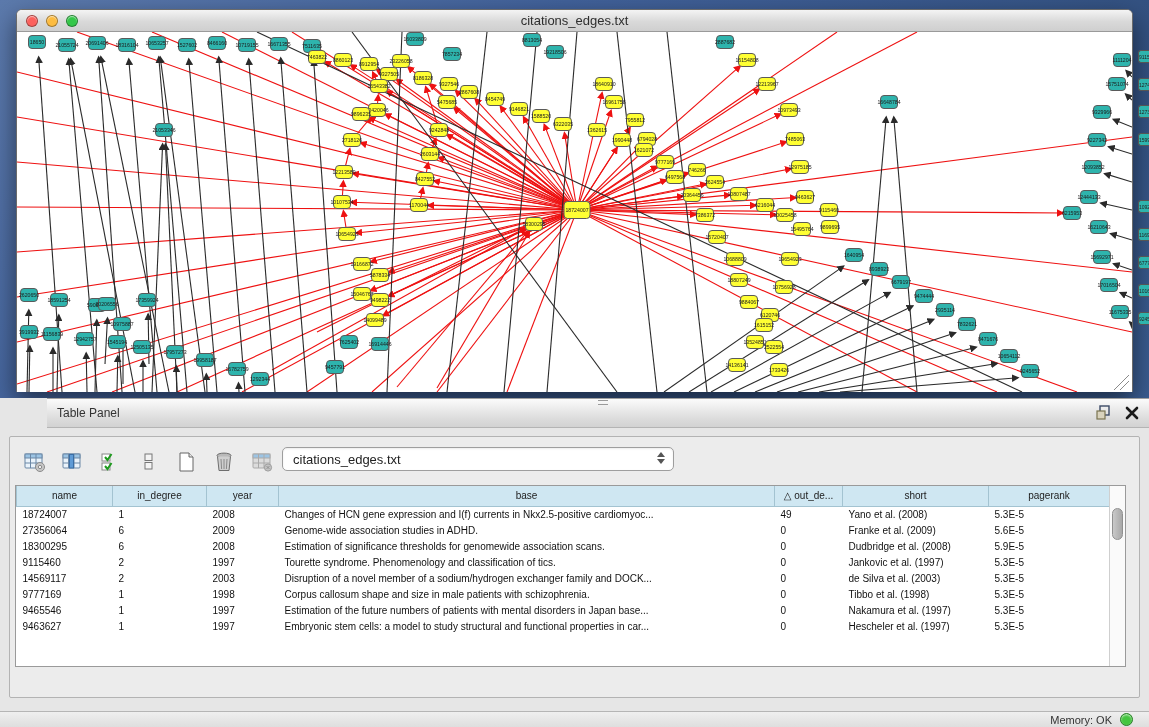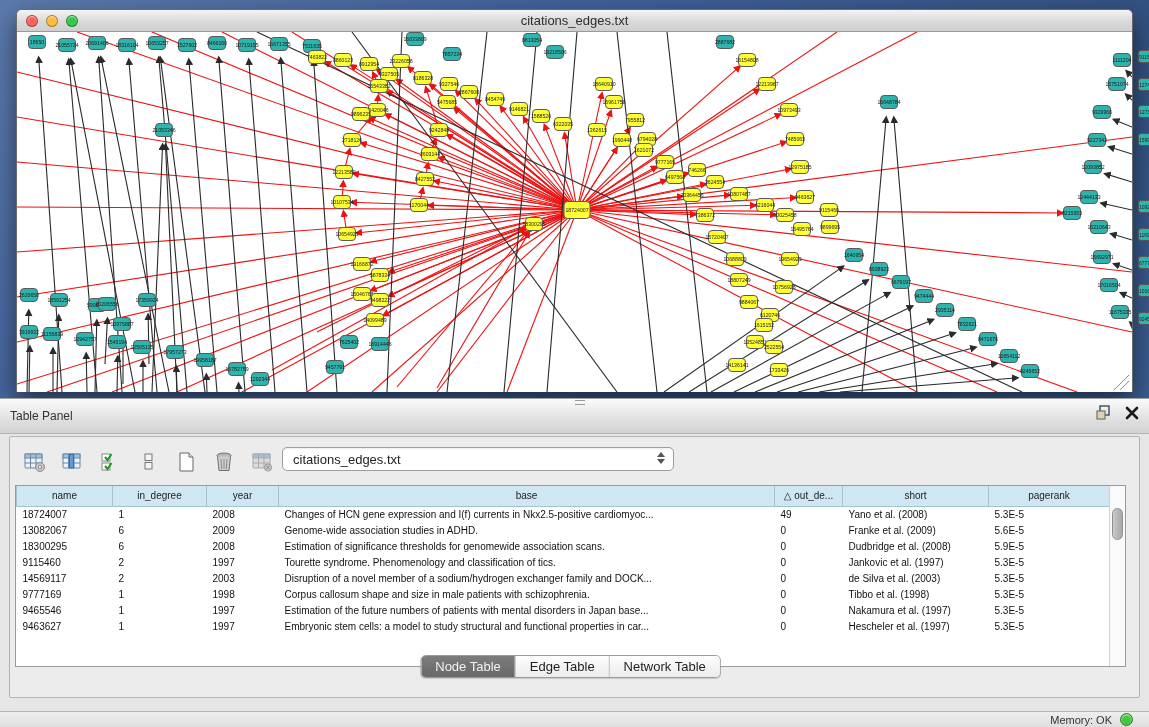--- a/index.html
+++ b/index.html
@@ -20,22 +20,22 @@
   .net-canvas { position:absolute; left:0; top:22px; width:1115px; height:360px; background:#fff; overflow:hidden; }
   .net-canvas svg { display:block; }
 
   
   .strip-node { position:absolute; width:11px; height:13px; right:0;
     background:#2eb4ad; border:1px solid #555; border-right:none; border-radius:3px 0 0 3px;
     font-size:5px; color:#222; overflow:hidden; line-height:13px; }
 
   
   .table-panel { position:absolute; left:0; top:398px; width:1149px; height:329px; background:#e6e6e6; }
-  .panel-header { position:relative; height:36px; background:linear-gradient(#fbfbfb,#dcdcdc 70%,#d2d2d2);
-    border-top:1px solid #9f9f9f; border-bottom:1px solid #b4b4b4; display:flex; align-items:center; }
+  .panel-header { position:relative; height:30px; background:linear-gradient(#fbfbfb,#dcdcdc 70%,#d2d2d2);
+    border-top:1px solid #9f9f9f; border-bottom:1px solid #b4b4b4; display:flex; align-items:center;margin-left:47px; }
   .panel-title { font-size:12px; color:#333; margin-left:10px; }
   .panel-grip { position:absolute; left:50%; top:1px; width:10px; height:5px;
     border-top:1px solid #9a9a9a; border-bottom:1px solid #9a9a9a; }
   .panel-hdr-icons { position:absolute; right:10px; top:6px; display:flex; gap:14px; align-items:center; }
 
   .panel-inner { position:absolute; left:9px; top:38px; width:1131px; height:262px;
     border:1px solid #b3b3b3; border-radius:2px; background:#ececec; }
 
   .toolbar { position:absolute; left:12px; top:8px; height:34px; display:flex; align-items:center; gap:12px; }
   .tb-icon { width:26px; height:26px; display:flex; align-items:center; justify-content:center; }
@@ -879,21 +879,21 @@
             <tr>
               <td>18724007</td>
               <td>1</td>
               <td>2008</td>
               <td>Changes of HCN gene expression and I(f) currents in Nkx2.5-positive cardiomyoc...</td>
               <td>49</td>
               <td>Yano et al. (2008)</td>
               <td>5.3E-5</td>
             </tr>
             <tr>
-              <td>13082067</td>
+              <td>27356064</td>
               <td>6</td>
               <td>2009</td>
               <td>Genome-wide association studies in ADHD.</td>
               <td>0</td>
               <td>Franke et al. (2009)</td>
               <td>5.6E-5</td>
             </tr>
             <tr>
               <td>18300295</td>
               <td>6</td>
@@ -946,25 +946,20 @@
               <td>Embryonic stem cells: a model to study structural and functional properties in car...</td>
               <td>0</td>
               <td>Hescheler et al. (1997)</td>
               <td>5.3E-5</td>
             </tr>
           </tbody>
       </table>
       <div class="vscroll">
         <div class="vthumb"></div>
       </div>
-      <div class="tabs" id="tabs-bar">
-          <div class="tab sel">Node Table</div>
-          <div class="tab">Edge Table</div>
-          <div class="tab">Network Table</div>
-        </div>
     </div>
   </div>
 
   <div class="statusbar">
     <span class="mem-label">Memory: OK</span>
     <div class="mem-dot" id="mem-dot" style="background: rgb(68, 197, 63);"></div>
   </div>
 </div>
 
 </body></html>

